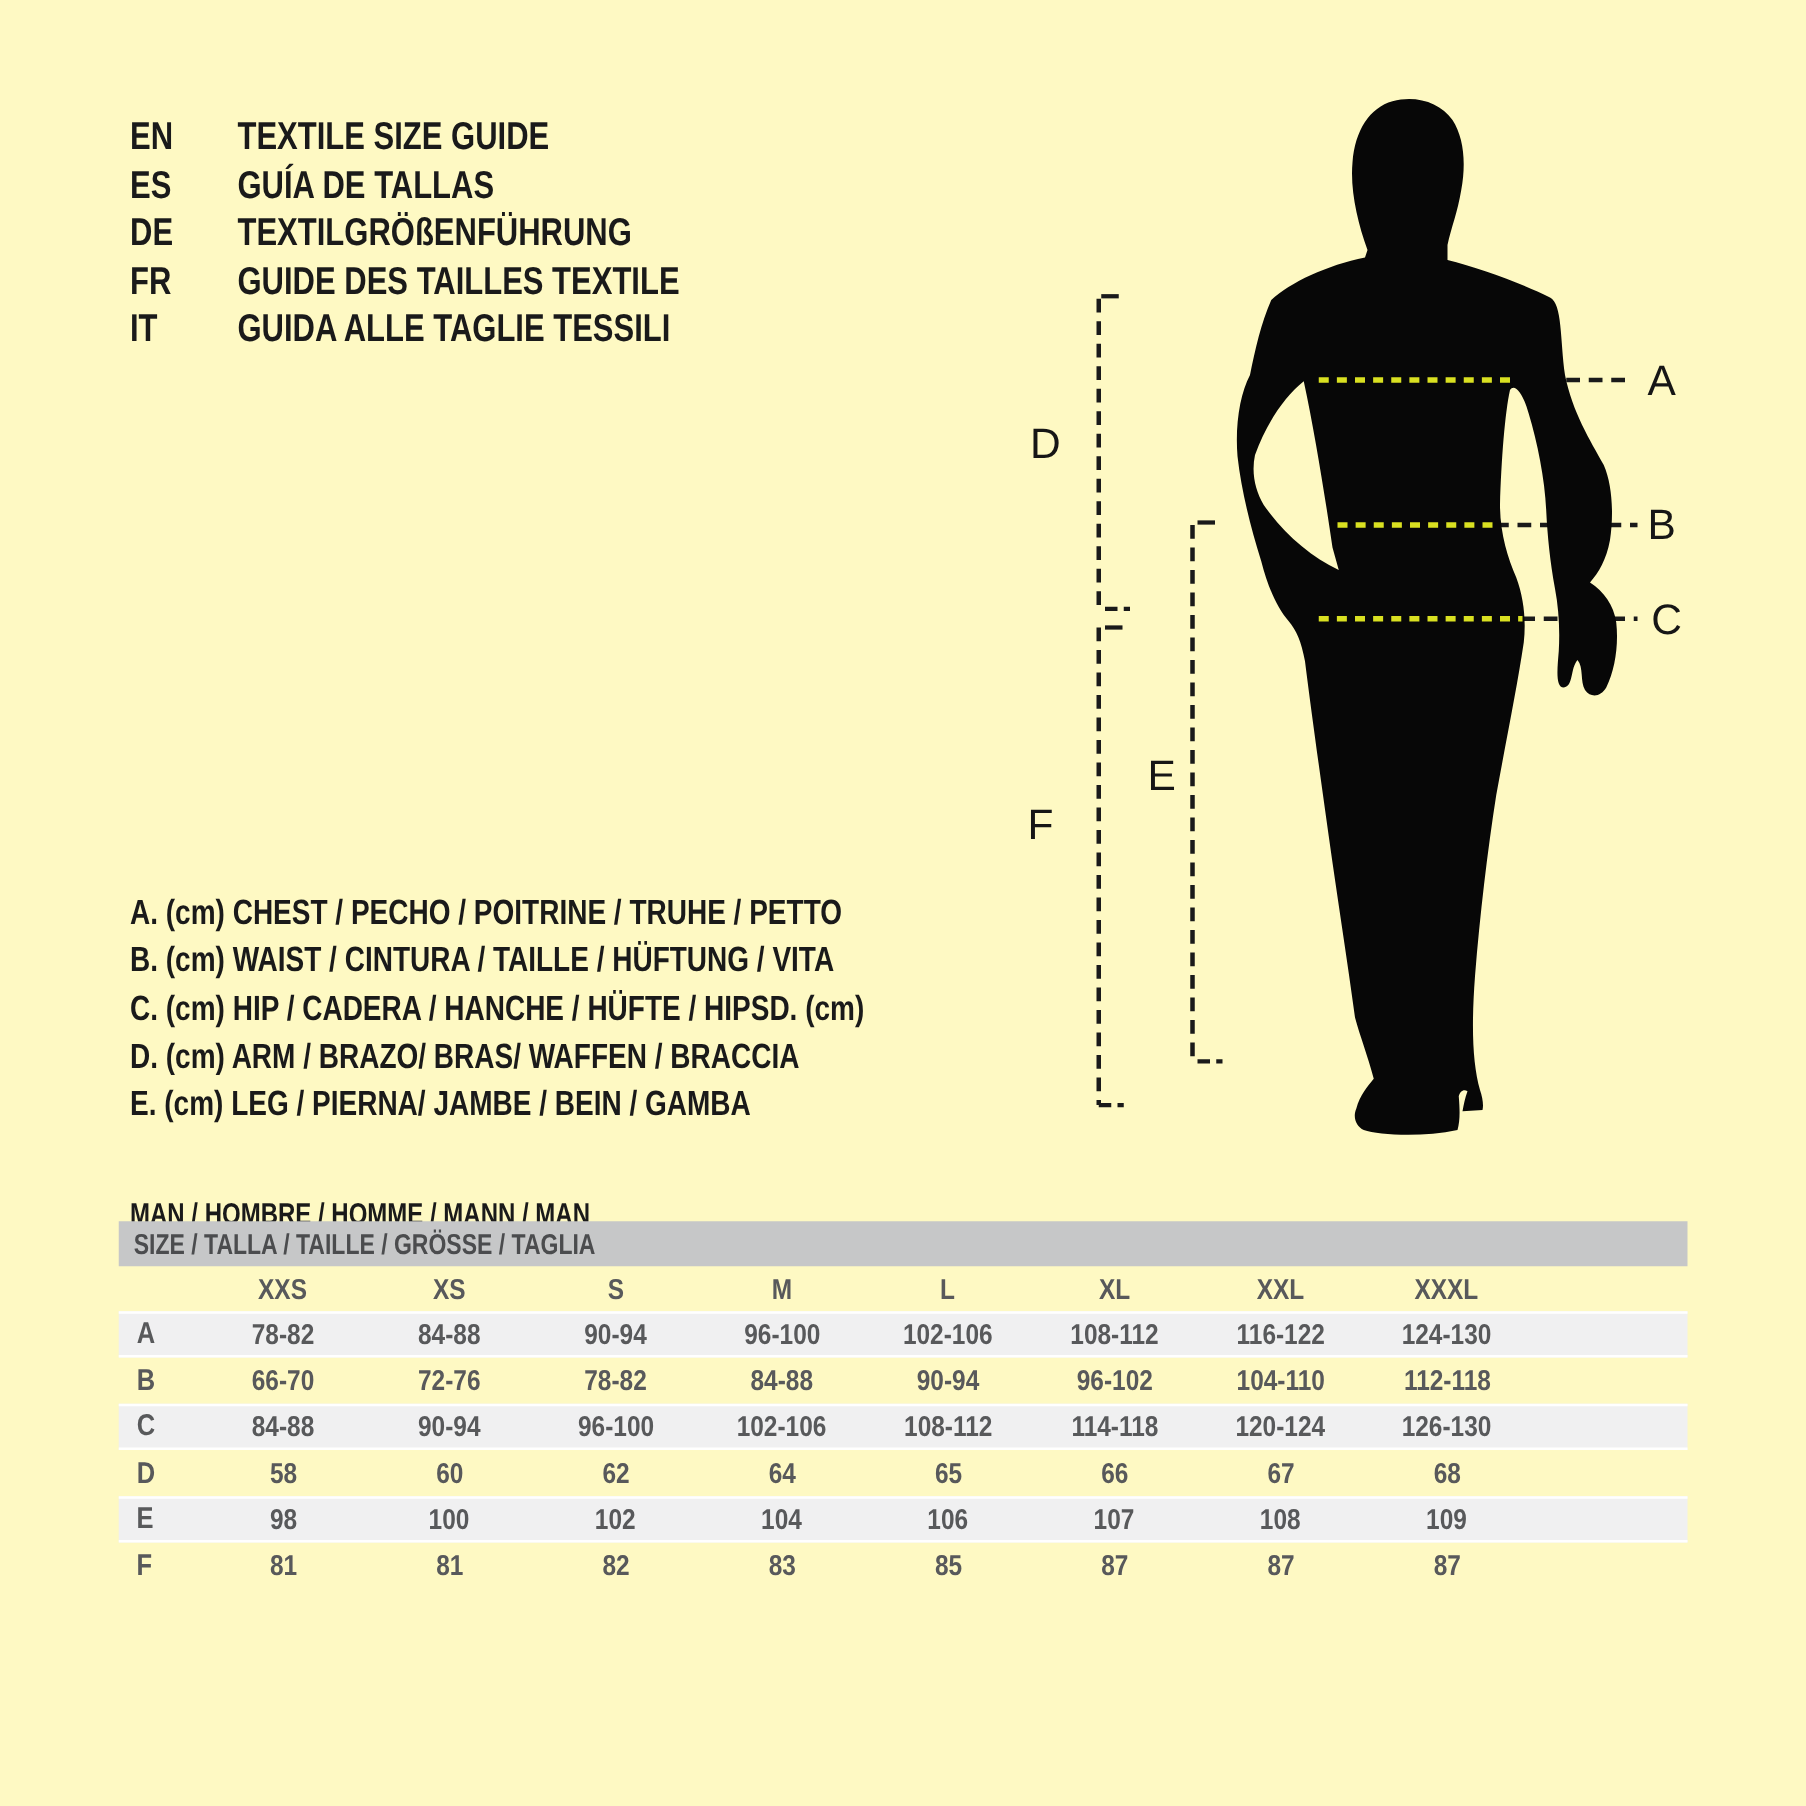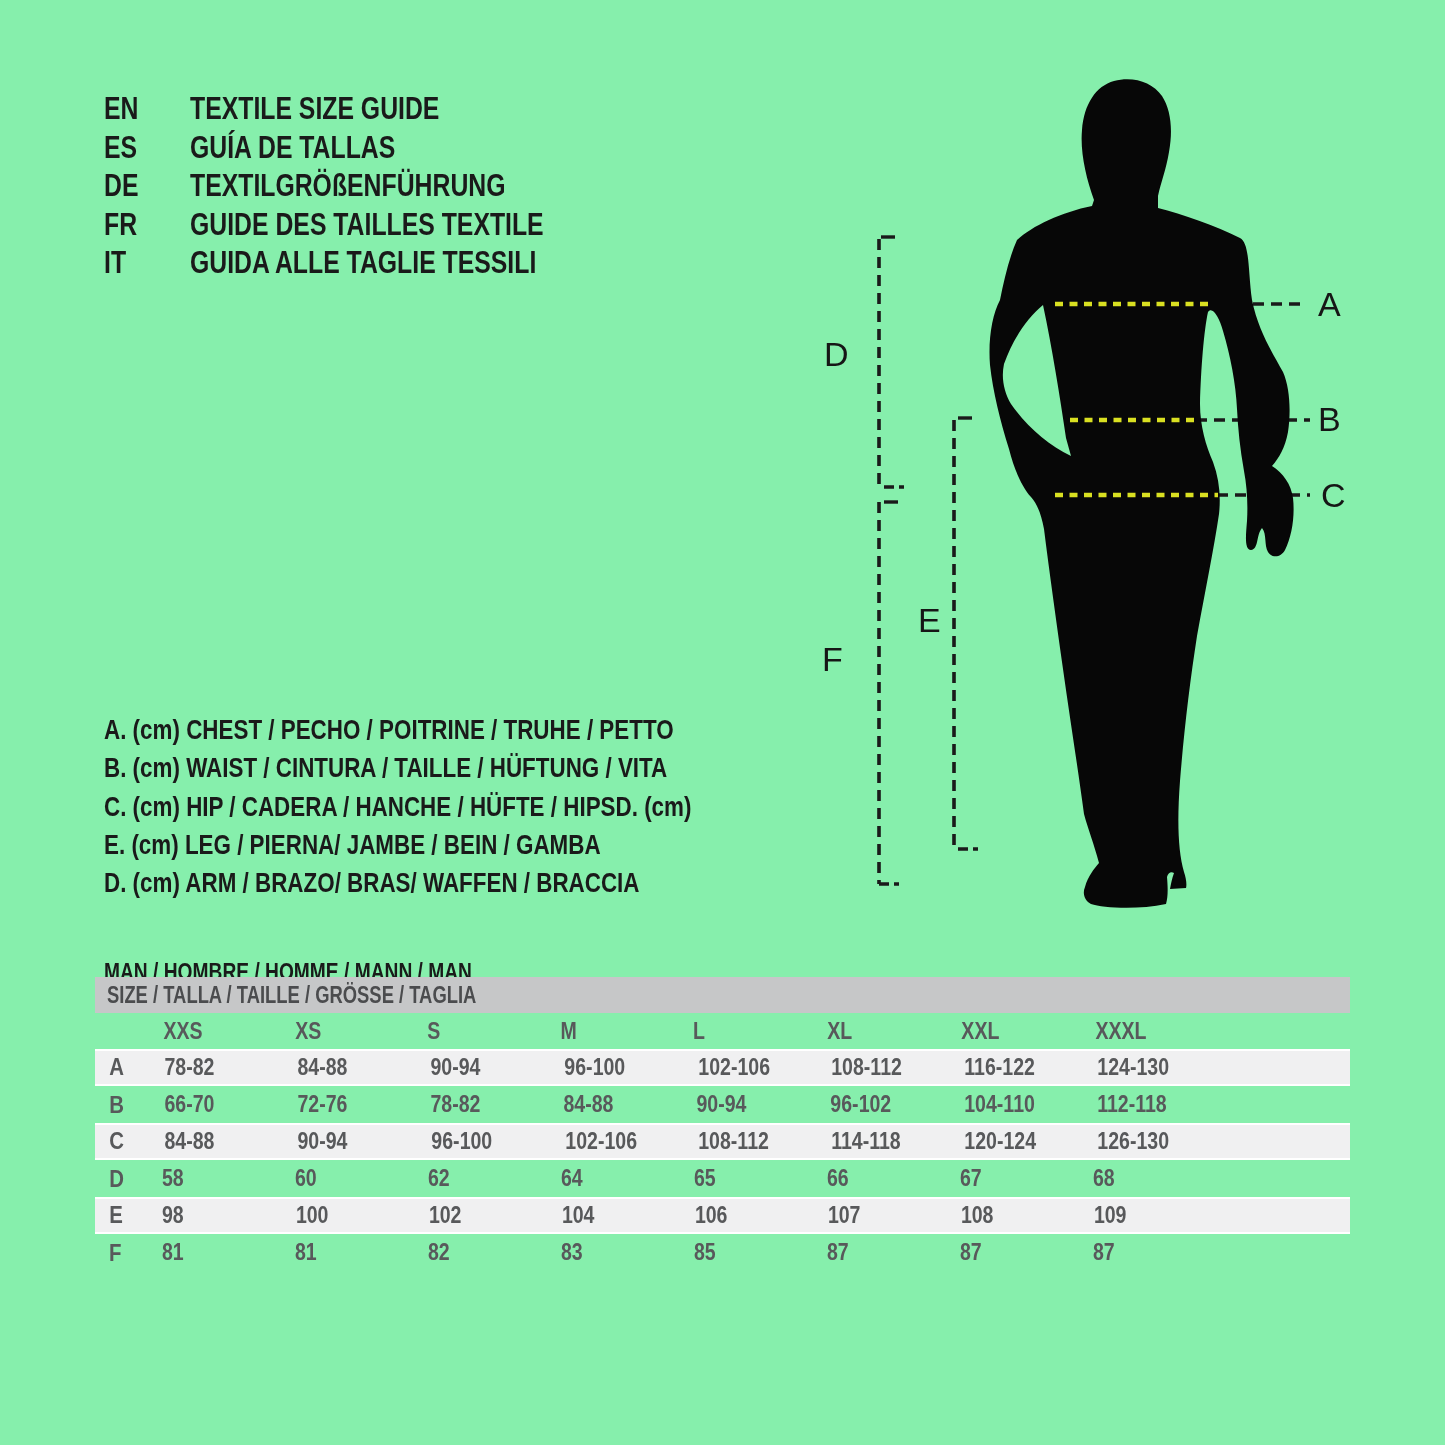--- a/index.html
+++ b/index.html
@@ -1,17 +1,17 @@
 <!DOCTYPE html>
 <html style="--accent: #d9e021; --silhouette: #070707; --text: #1a1a1a; --headerBg: #c6c7c8; --stripe: #f0f0f1; --tableText: #58595b;"><head>
 <meta charset="utf-8">
 <style>
   html,body{margin:0;padding:0;background:#ffffff;}
   .canvas{
-    position:relative;width:1445px;height:1445px;background:#86efac;overflow:hidden;
+    position:relative;width:1445px;height:1445px;background:#fef9c3;overflow:hidden;
     font-family:"Liberation Sans", sans-serif;color:var(--text,#1a1a1a);
   }
   
   .cond{display:inline-block;transform:scaleX(.8);transform-origin:0 50%;white-space:nowrap;}
   .cond-c{display:inline-block;transform:scaleX(.85);transform-origin:50% 50%;white-space:nowrap;}
 
   
   .langs{position:absolute;left:104px;top:90px;font-size:31px;line-height:38.5px;font-weight:bold;}
   .lang-row{white-space:nowrap;}
   .lang-code{display:inline-block;width:86px;}
@@ -31,21 +31,21 @@
   .category{position:absolute;left:104px;top:953px;font-size:24px;line-height:38px;font-weight:bold;}
 
   
   .size-table{position:absolute;left:95px;top:977px;width:1255px;font-weight:bold;}
   .tbl-title{height:36px;line-height:36px;background:var(--headerBg,#c6c7c8);
              color:#4b4c4e;font-size:23px;padding-left:12px;}
   .tbl-row{display:flex;height:37px;line-height:37px;align-items:stretch;box-sizing:border-box;}
   .tbl-row.head{height:36px;line-height:36px;}
   .tbl-row.striped{background:var(--stripe,#f0f0f1);border-top:2.5px solid #fff;border-bottom:2.5px solid #fff;line-height:32px;}
   .cell-label{width:65px;padding-left:13px;box-sizing:border-box;color:var(--tableText,#58595b);font-size:24px;}
-  .cell{width:133px;text-align:left;color:var(--tableText,#58595b);font-size:23px;}
+  .cell{width:133px;text-align:center;color:var(--tableText,#58595b);font-size:23px;}
 </style>
 </head>
 <body>
 
 <div class="canvas">
 
   <div class="langs">
     <div class="lang-row"><span class="lang-code"><span class="cond">EN</span></span><span class="cond">TEXTILE SIZE GUIDE</span></div>
     <div class="lang-row"><span class="lang-code"><span class="cond">ES</span></span><span class="cond">GUÍA DE TALLAS</span></div>
     <div class="lang-row"><span class="lang-code"><span class="cond">DE</span></span><span class="cond">TEXTILGRÖßENFÜHRUNG</span></div>
@@ -134,22 +134,22 @@
     <text class="fig-label" x="1321" y="507">C</text>
     <text class="fig-label" x="824" y="366">D</text>
     <text class="fig-label" x="918" y="632">E</text>
     <text class="fig-label" x="822" y="671">F</text>
   </svg>
 
   <div class="legend">
     <div class="line"><span class="cond">A. (cm) CHEST / PECHO / POITRINE / TRUHE / PETTO</span></div>
     <div class="line"><span class="cond">B. (cm) WAIST / CINTURA / TAILLE / HÜFTUNG / VITA</span></div>
     <div class="line"><span class="cond">C. (cm) HIP / CADERA / HANCHE / HÜFTE / HIPSD. (cm)</span></div>
+    <div class="line"><span class="cond">D. (cm) ARM / BRAZO/ BRAS/ WAFFEN / BRACCIA</span></div>
     <div class="line"><span class="cond">E. (cm) LEG / PIERNA/ JAMBE / BEIN / GAMBA</span></div>
-    <div class="line"><span class="cond">D. (cm) ARM / BRAZO/ BRAS/ WAFFEN / BRACCIA</span></div>
   </div>
   <div class="category"><span class="cond">MAN / HOMBRE / HOMME / MANN / MAN</span></div>
 
   <div class="size-table">
     <div class="tbl-title"><span class="cond">SIZE / TALLA / TAILLE / GRÖSSE / TAGLIA</span></div>
 
     <div class="tbl-row head">
       <div class="cell-label"></div>
       <div class="cell"><span class="cond-c">XXS</span></div>
       <div class="cell"><span class="cond-c">XS</span></div>

